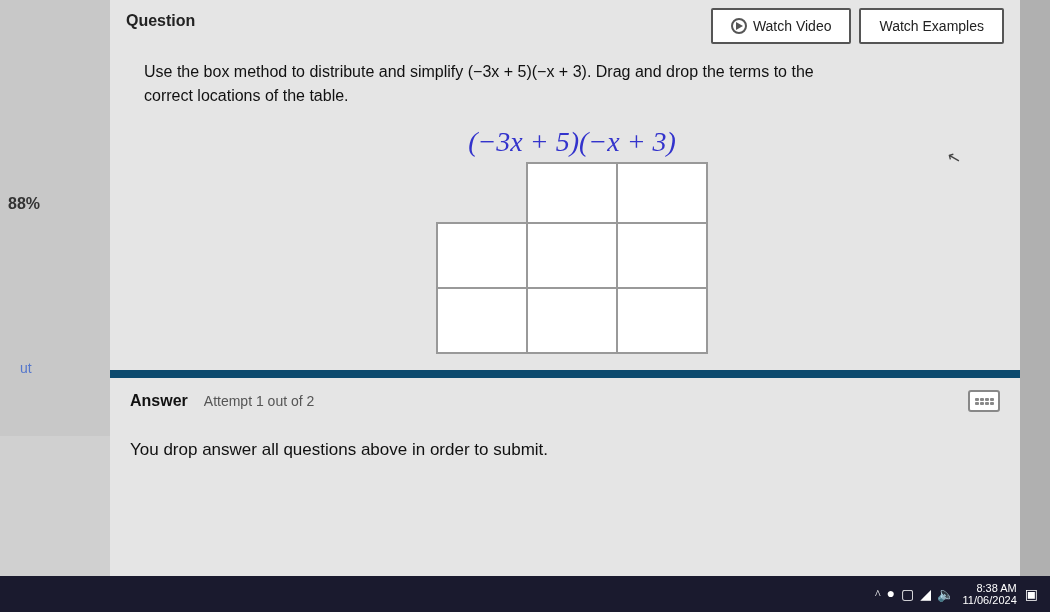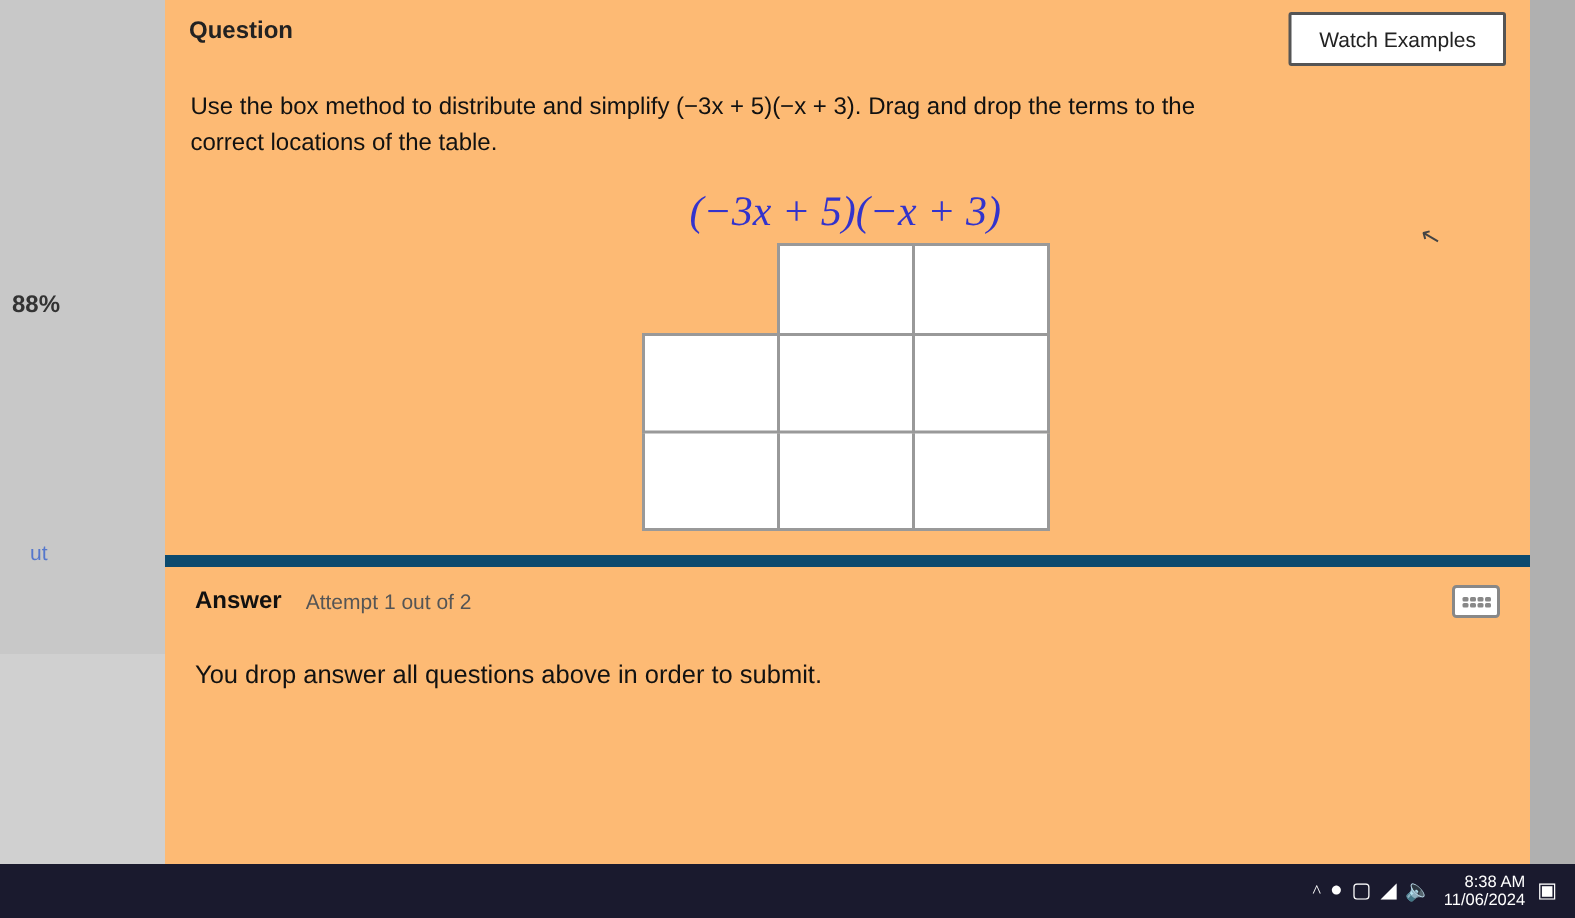--- a/index.html
+++ b/index.html
@@ -39,21 +39,21 @@
       position: absolute;
       bottom: 60px;
       left: 20px;
       font-size: 14px;
       color: #5577cc;
       font-family: Arial, sans-serif;
     }
 
     .main-content {
       flex: 1;
-      background: #fdba74;
+      background: #e5e5e5;
       padding: 0;
       position: relative;
     }
 
     .header-bar {
       display: flex;
       justify-content: space-between;
       align-items: flex-start;
       padding: 8px 16px 8px 16px;
     }
@@ -111,21 +111,21 @@
       background: white;
       padding: 8px 18px;
       font-size: 14px;
       font-family: Arial, sans-serif;
       cursor: pointer;
       border-radius: 2px;
       color: #222;
     }
 
     .question-body {
-      padding: 8px 20px 0 17px;
+      padding: 8px 20px 0 34px;
     }
 
     .question-text {
       font-size: 16px;
       line-height: 1.5;
       color: #111;
       font-family: Arial, sans-serif;
       max-width: 700px;
     }
 
@@ -281,20 +281,26 @@
 <div class="left-sidebar">
   <span class="percent-label">88%</span>
   <span class="bottom-label">ut</span>
 </div>
 
 <div class="main-content">
 
   <div class="header-bar">
     <span class="question-label">Question</span>
     <div class="header-buttons">
+      <button class="btn-watch-video">
+        <span class="play-icon">
+          <span class="play-triangle"></span>
+        </span>
+        <span>Watch Video</span>
+      </button>
       <button class="btn-show-examples">
         <span>Watch Examples</span>
       </button>
     </div>
   </div>
 
   <div class="question-body">
     <p class="question-text">Use the box method to distribute and simplify (−3x + 5)(−x + 3). Drag and drop the terms to the correct locations of the table.</p>
 
     <div class="math-expression">

